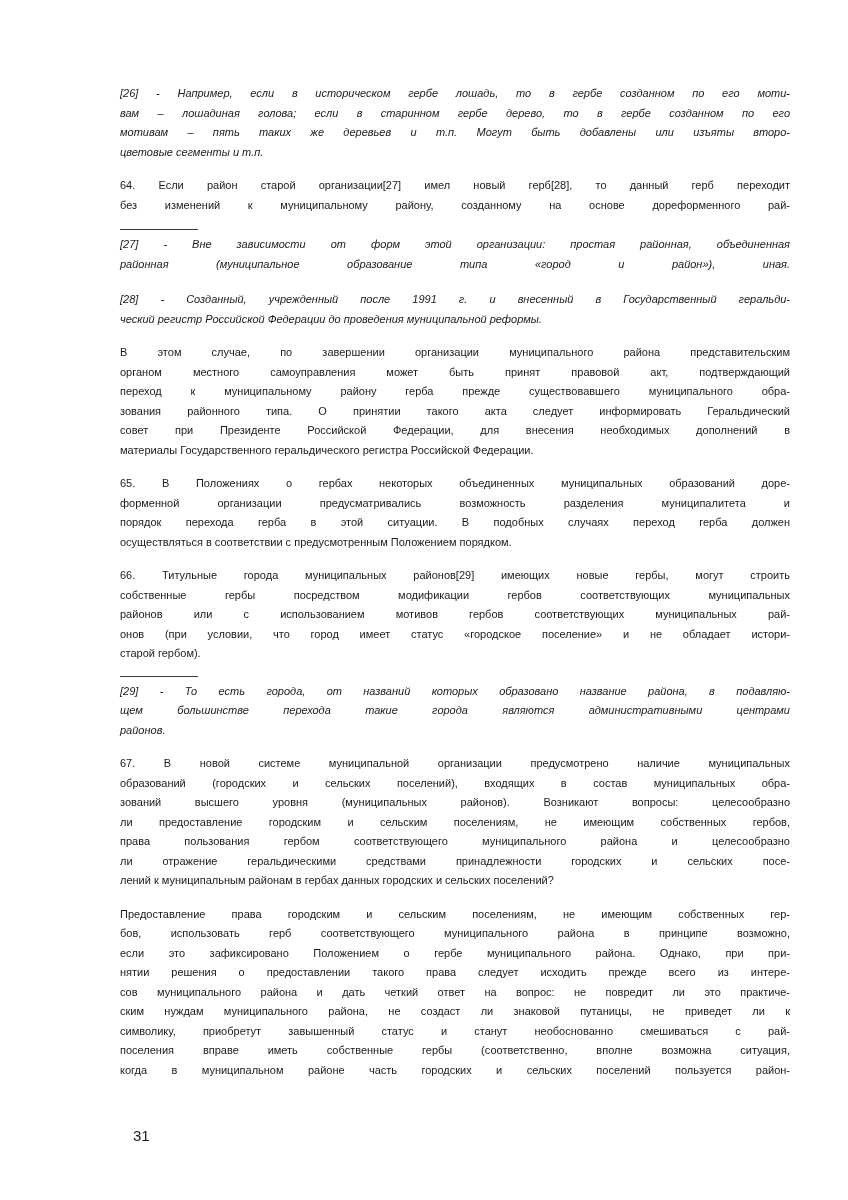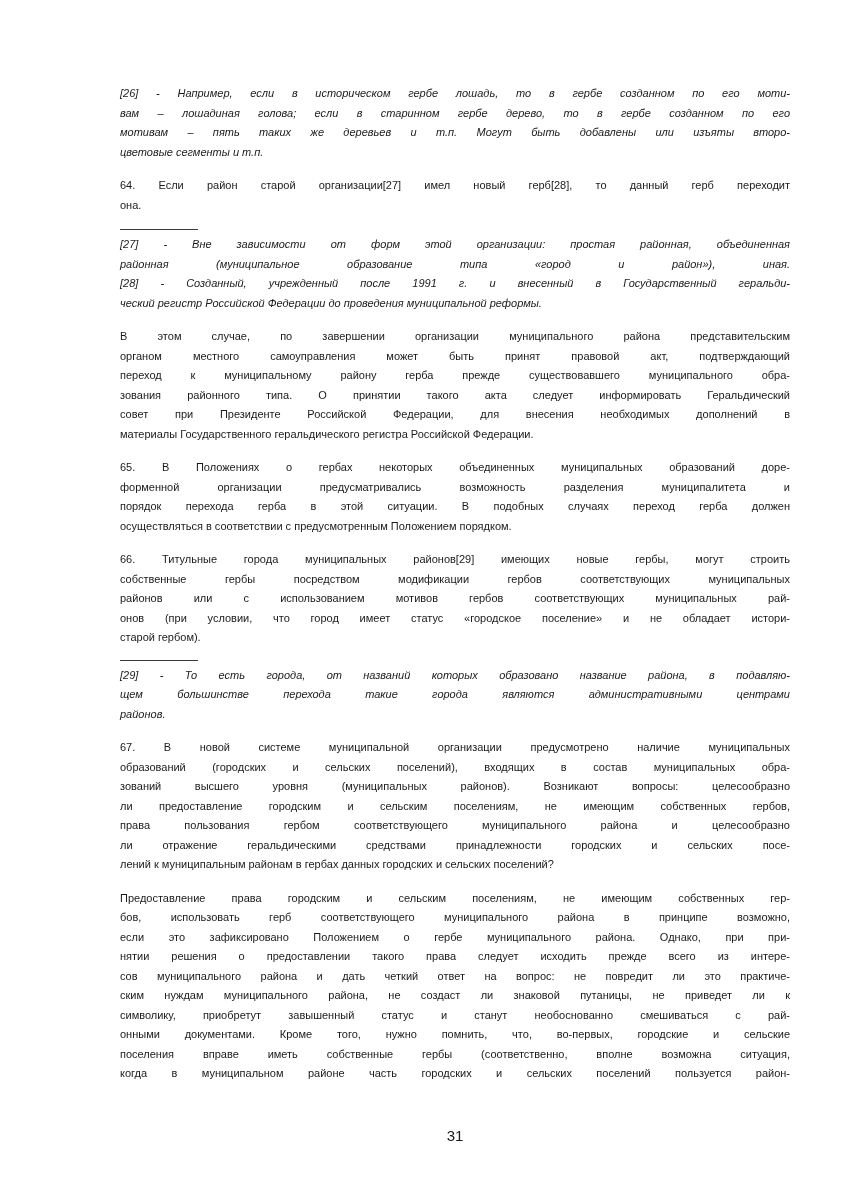--- a/index.html
+++ b/index.html
@@ -25,65 +25,65 @@
     line-height: 19.5px;
     letter-spacing: 0;
   }
   .block {
     margin: 0 0 14px 0;
   }
   .block.italic {
     font-style: italic;
   }
   .block.tight {
-    margin-bottom: 0;
+    margin-bottom: 16px;
   }
   .block.before-rule {
     margin-bottom: 12px;
   }
   .line {
     text-align: justify;
     text-align-last: justify;
   }
   .line.last {
     text-align: left;
     text-align-last: left;
   }
   .rule {
     width: 78px;
     height: 0;
     border-top: 1.5px solid #3a3a3a;
     margin: 6px 0 5px 0;
   }
   .page-number {
     position: absolute;
-    left: 120px;
+    left: 133px;
     top: 1126px;
     width: 670px;
-    text-align: center;
+    text-align: left;
     font-size: 15px;
     line-height: 19.5px;
   }
 </style>
 </head>
 <body>
 
 <div class="page">
   <div class="text-column">
 
     <div class="block italic">
         <div class="line">[26] - Например, если в историческом гербе лошадь, то в гербе созданном по его моти-</div>
         <div class="line">вам – лошадиная голова; если в старинном гербе дерево, то в гербе созданном по его</div>
         <div class="line">мотивам – пять таких же деревьев и т.п. Могут быть добавлены или изъяты второ-</div>
         <div class="line last">цветовые сегменты и т.п.</div>
       </div>
 
     <div class="block">
         <div class="line">64. Если район старой организации[27] имел новый герб[28], то данный герб переходит</div>
-        <div class="line last">она.</div>
+        <div class="line">без изменений к муниципальному району, созданному на основе дореформенного рай-</div>
       </div>
 
     <div class="rule"></div>
 
     <div class="block italic tight">
         <div class="line">[27] - Вне зависимости от форм этой организации: простая районная, объединенная</div>
         <div class="line">районная (муниципальное образование типа «город и район»), иная.</div>
       </div>
 
     <div class="block italic">
@@ -134,21 +134,20 @@
       </div>
 
     <div class="block">
         <div class="line">Предоставление права городским и сельским поселениям, не имеющим собственных гер-</div>
         <div class="line">бов, использовать герб соответствующего муниципального района в принципе возможно,</div>
         <div class="line">если это зафиксировано Положением о гербе муниципального района. Однако, при при-</div>
         <div class="line">нятии решения о предоставлении такого права следует исходить прежде всего из интере-</div>
         <div class="line">сов муниципального района и дать четкий ответ на вопрос: не повредит ли это практиче-</div>
         <div class="line">ским нуждам муниципального района, не создаст ли знаковой путаницы, не приведет ли к</div>
         <div class="line">символику, приобретут завышенный статус и станут необоснованно смешиваться с рай-</div>
-        <div class="line">онными документами. Кроме того, нужно помнить, что, во-первых, городские и сельские</div>
         <div class="line">поселения вправе иметь собственные гербы (соответственно, вполне возможна ситуация,</div>
         <div class="line">когда в муниципальном районе часть городских и сельских поселений пользуется район-</div>
       </div>
 
   </div>
 
   <div class="page-number">31</div>
 </div>
 
 </body></html>

